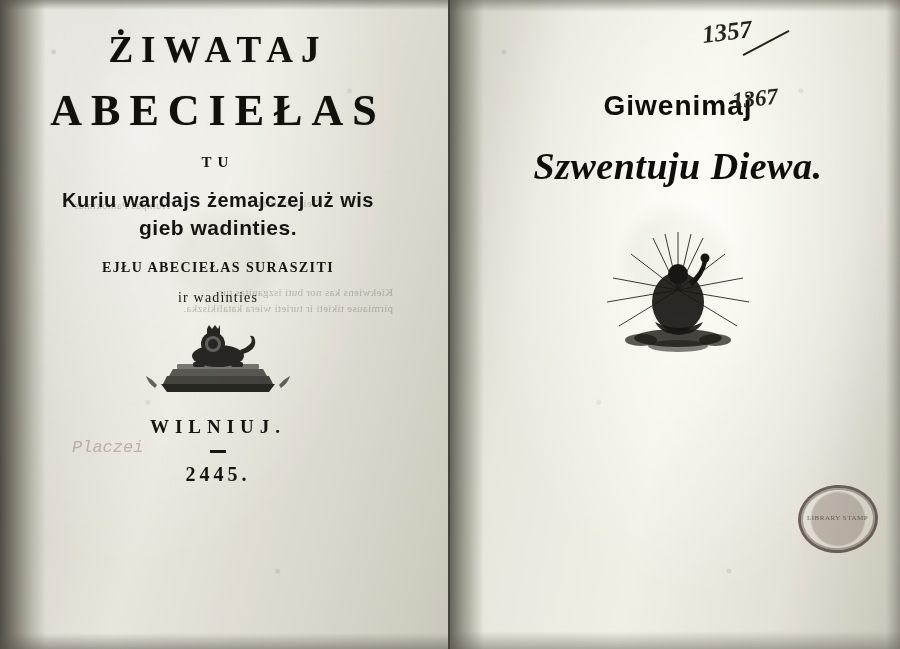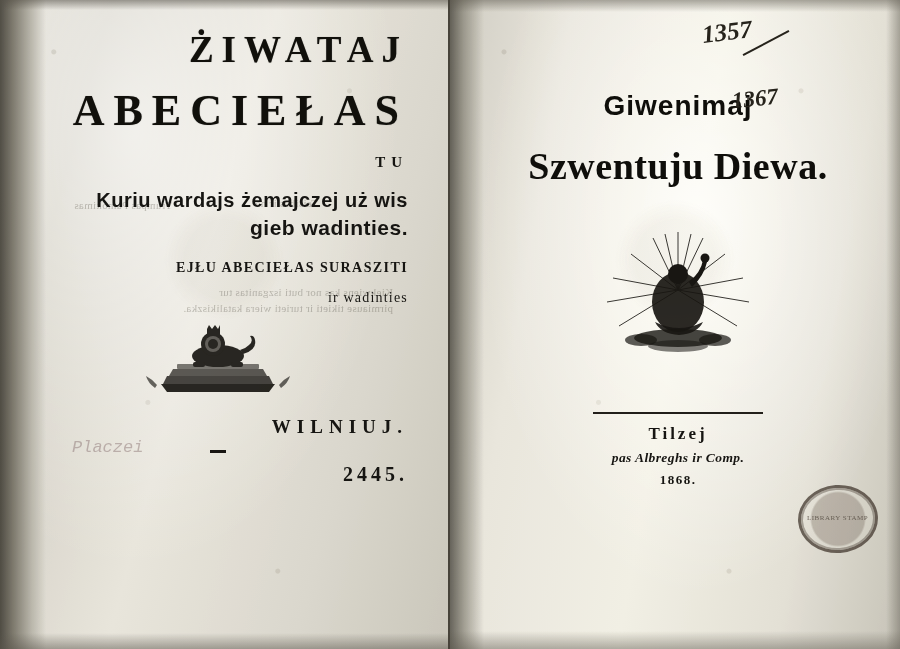--- a/index.html
+++ b/index.html
@@ -73,21 +73,21 @@
   #left-page .edge-bottom {
     position: absolute; left: 0; right: 0; bottom: 0; height: 16px;
     background: linear-gradient(to top, #5c584f, rgba(92,88,79,0));
     opacity: .5; z-index: 3; pointer-events: none;
   }
 
   .lcontent {
     position: relative;
     z-index: 2;
     padding: 16px 40px 10px 28px;
-    text-align: right;
+    text-align: center;
   }
 
   .t-main {
     font-family: "Liberation Serif", serif;
     font-weight: 700;
     letter-spacing: 7px;
     color: #161511;
     text-shadow: 0 0 1px rgba(0,0,0,.35);
   }
 
@@ -199,20 +199,21 @@
     letter-spacing: 1px;
     color: #141310;
   }
   #r-title2 {
     font-family: "Liberation Serif", serif;
     font-weight: 700;
     font-size: 38px;
     letter-spacing: .5px;
     margin-top: 22px;
     color: #141310;
+    font-style: italic;
   }
 
   #r-place {
     font-size: 17px; font-weight: 700; letter-spacing: 3px; margin-top: 4px;
   }
   #r-publisher {
     font-size: 13.5px; font-style: italic; font-weight: 700; margin-top: 6px; letter-spacing: .4px;
   }
   #r-year {
     font-size: 13px; font-weight: 700; margin-top: 6px; letter-spacing: 1.5px;
@@ -370,26 +371,20 @@
             <path d="M62 92 q24 12 48 0 q-6 12 -24 13 q-18 -1 -24 -13 Z" opacity=".9"></path>
 
             <ellipse cx="85" cy="108" rx="44" ry="9" opacity=".8"></ellipse>
             <ellipse cx="48" cy="110" rx="16" ry="6" opacity=".7"></ellipse>
             <ellipse cx="122" cy="110" rx="16" ry="6" opacity=".7"></ellipse>
             <ellipse cx="85" cy="116" rx="30" ry="6" opacity=".55"></ellipse>
           </g>
         </svg>
       </div>
 
-      <div style="margin-top:52px;">
-        <div class="rule-line"></div>
-        <div id="r-place">Tilzej</div>
-        <div id="r-publisher">pas Albreghs ir Comp.</div>
-        <div id="r-year">1868.</div>
-      </div>
     </div>
 
     <div id="stamp">
       <span>LIBRARY STAMP</span>
     </div>
   </div>
 
 </div>
 
 </body></html>

